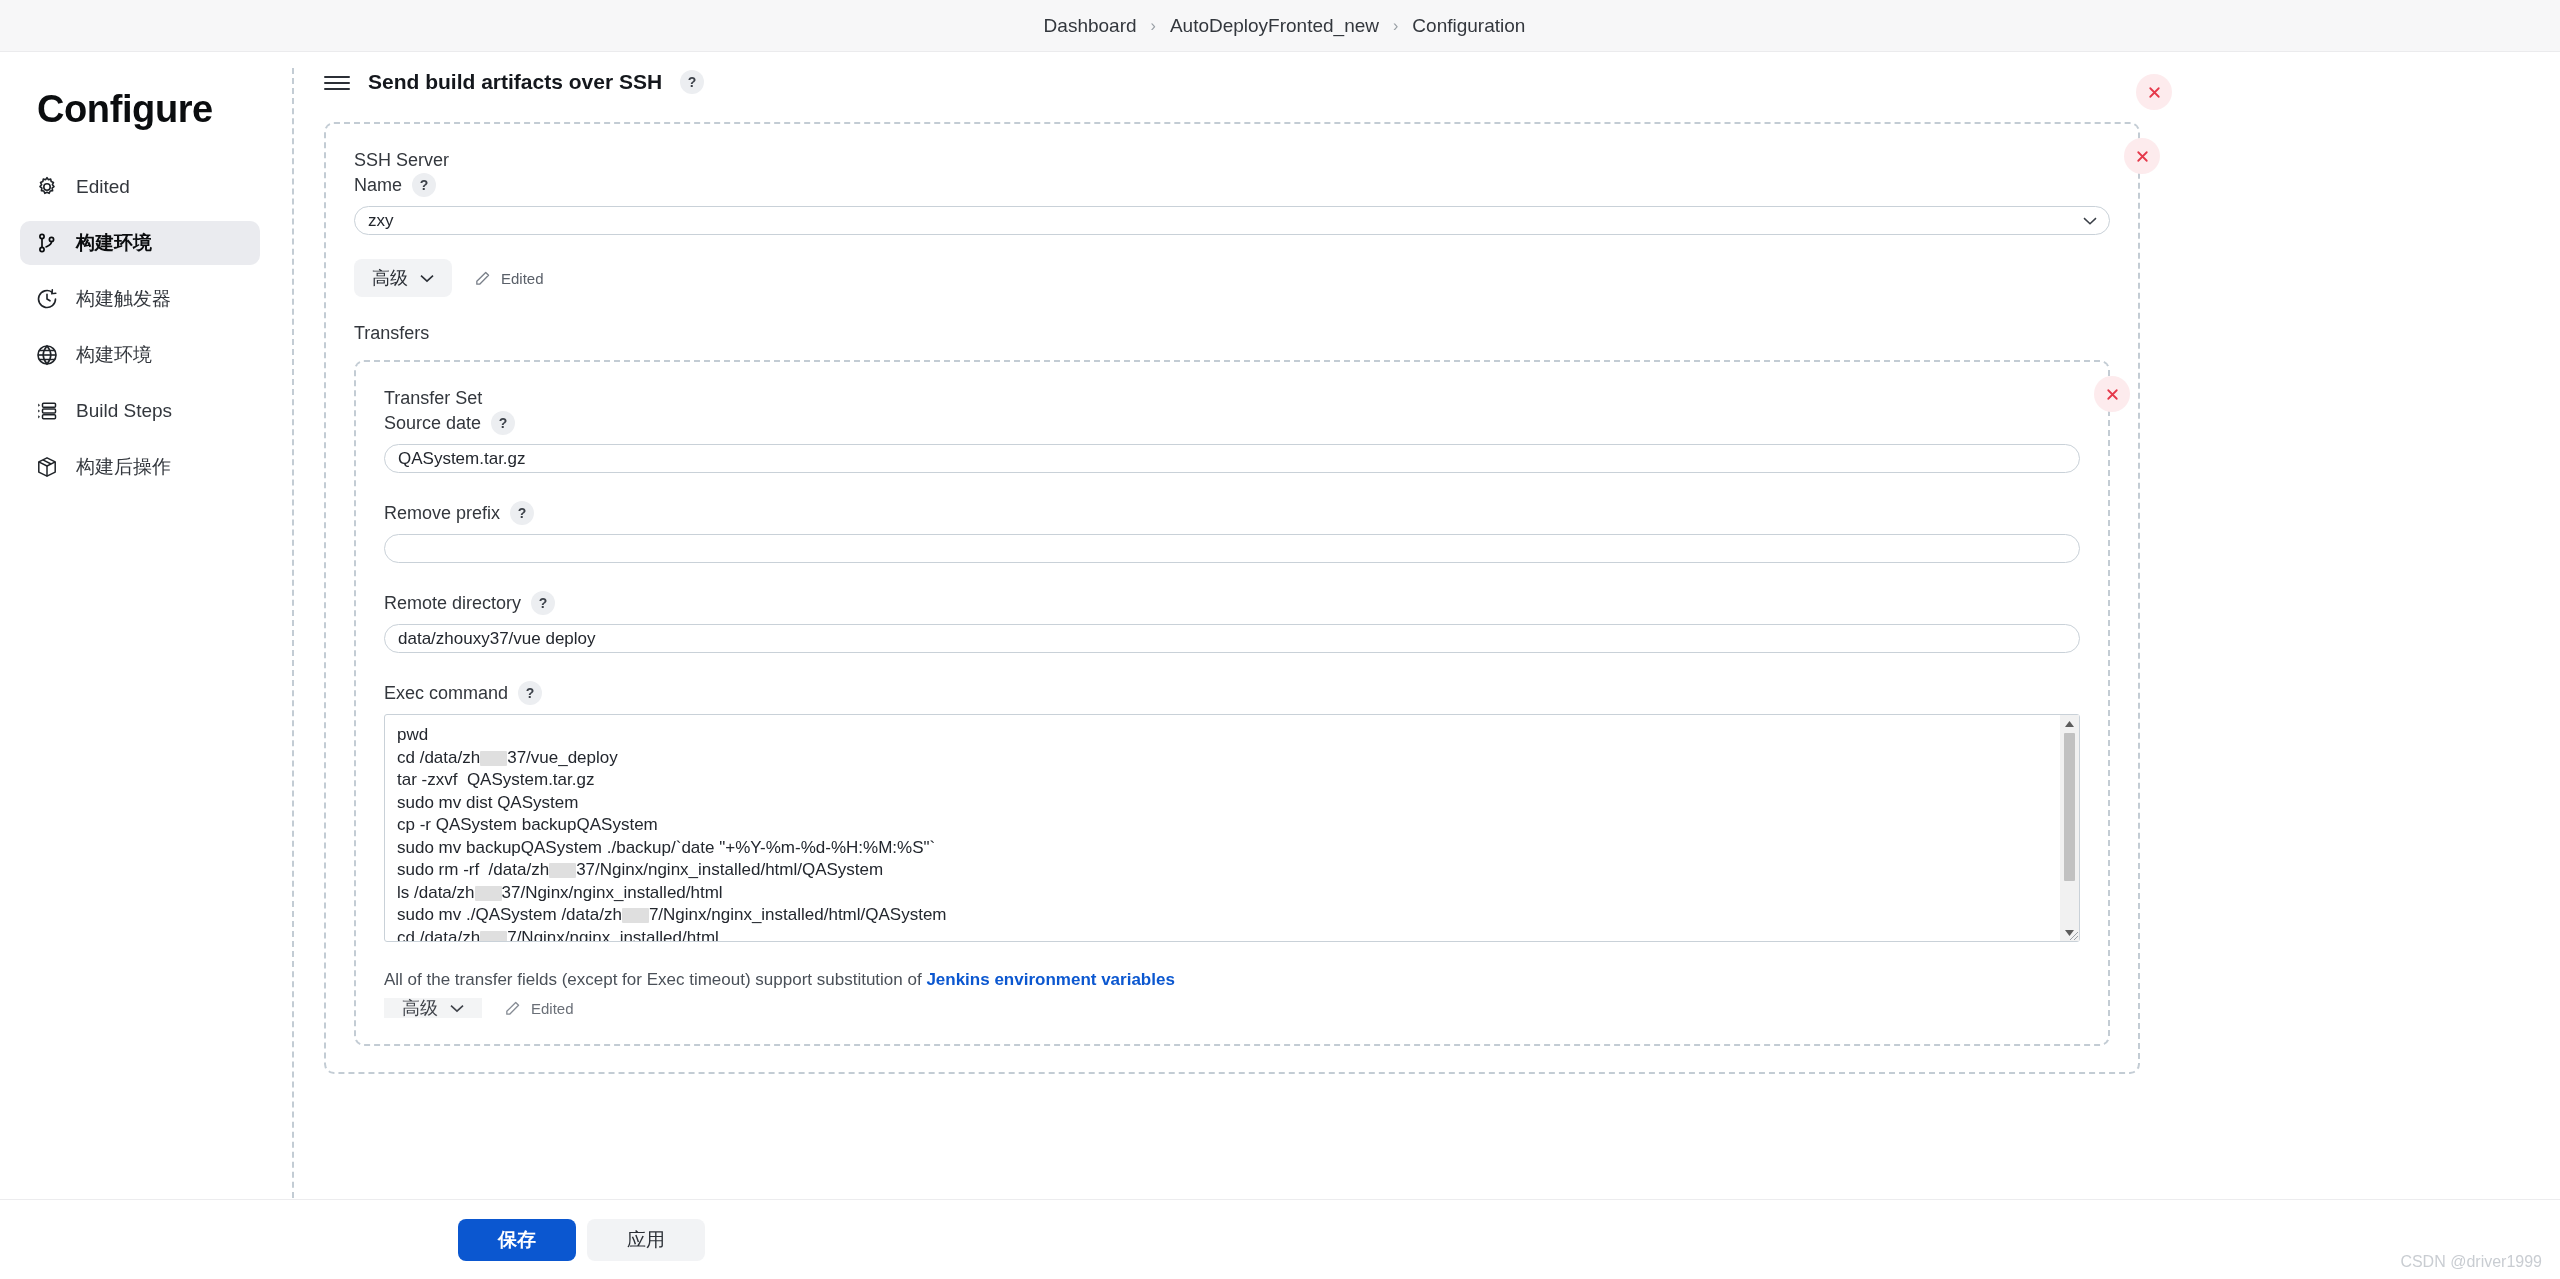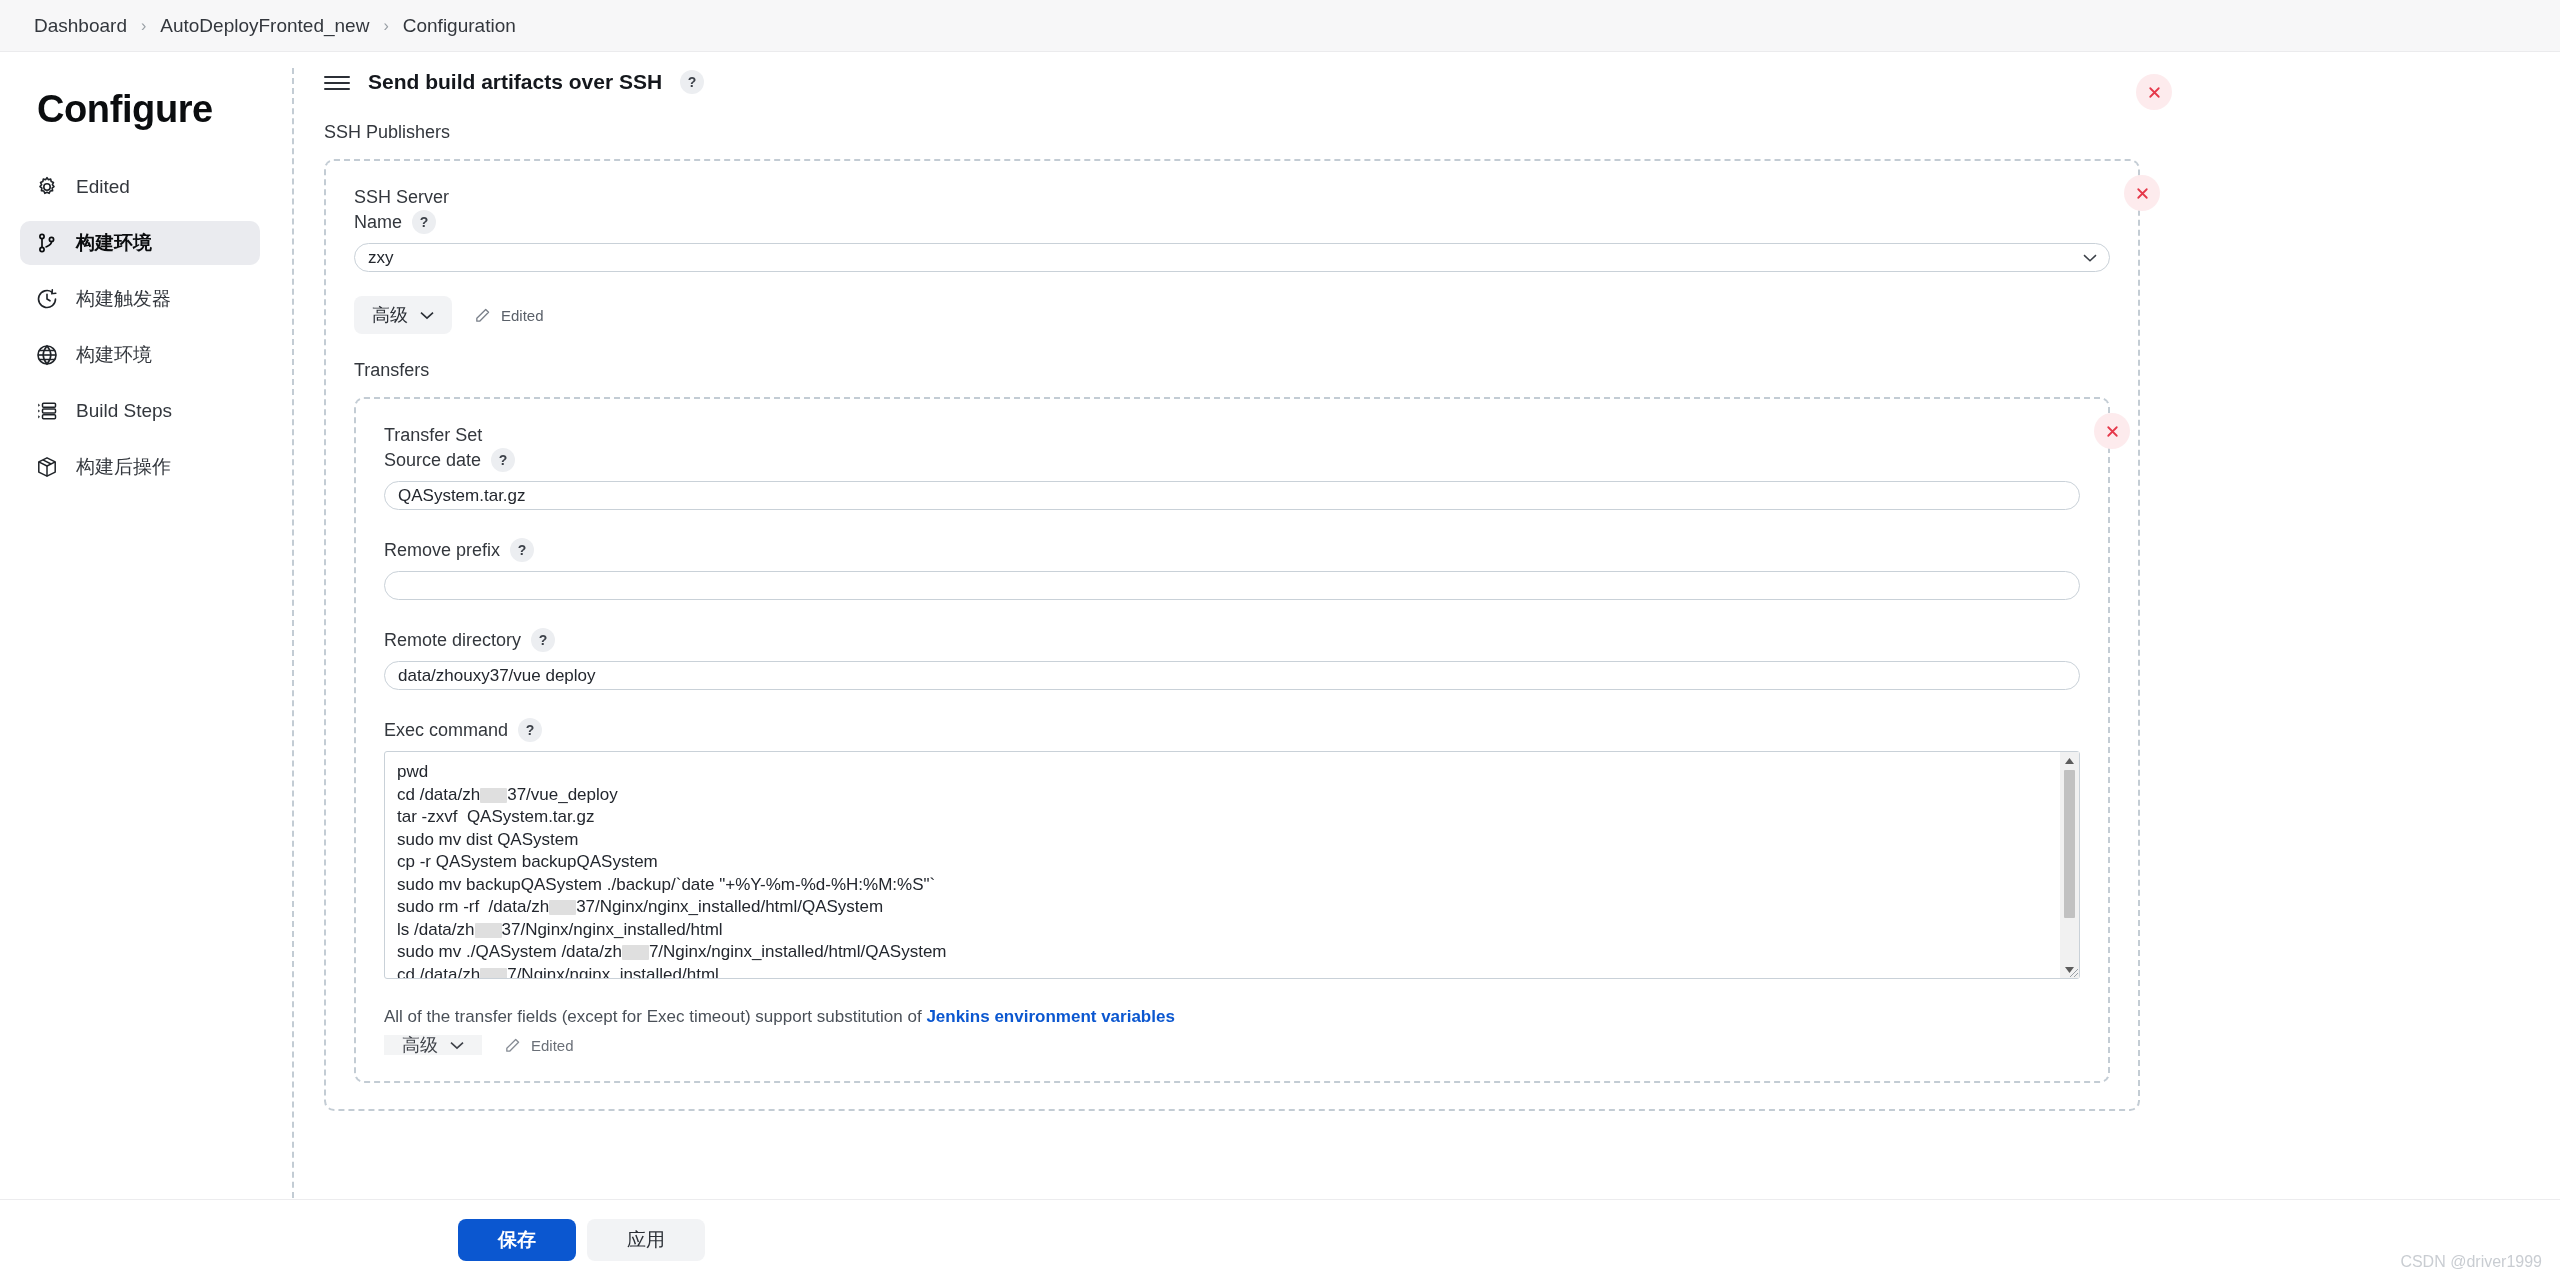--- a/index.html
+++ b/index.html
@@ -12,23 +12,24 @@
     color: #1f2328;
   }
 
   
   .breadcrumb-bar {
     height: 52px;
     background: #f7f7f8;
     border-bottom: 1px solid #ebebed;
     display: flex;
     align-items: center;
-    padding-left: 34px;
+    padding-left: 9px;
     font-size: 19px;
     color: #33373d;
+    justify-content: center;
   }
   .crumb { color: #33373d; text-decoration: none; white-space: nowrap; }
   .crumb-sep {
     color: #9aa0a6;
     margin: 0 14px;
     font-size: 16px;
     line-height: 1;
   }
 
   
@@ -324,21 +325,20 @@
       <div class="block-header">
         <span class="drag-handle">
           <span></span>
             <span></span>
             <span></span>
         </span>
         <span class="block-title">Send build artifacts over SSH</span>
         <span class="help-badge">?</span>
       </div>
 
-      <div class="section-label">SSH Publishers</div>
 
       <div class="panel">
         <button class="del-btn">
           <svg viewBox="0 0 20 20" fill="none" stroke="#e5384a" stroke-width="2.1" stroke-linecap="round">
             <path d="M5 5l10 10M15 5L5 15"></path>
           </svg>
         </button>
 
         <div class="sub-label">SSH Server</div>
         <div class="field-label">

